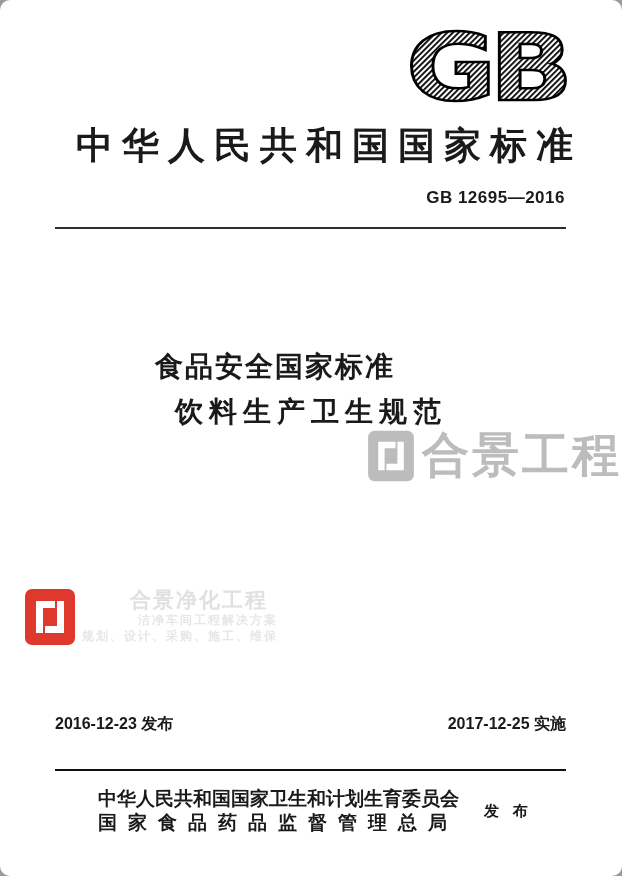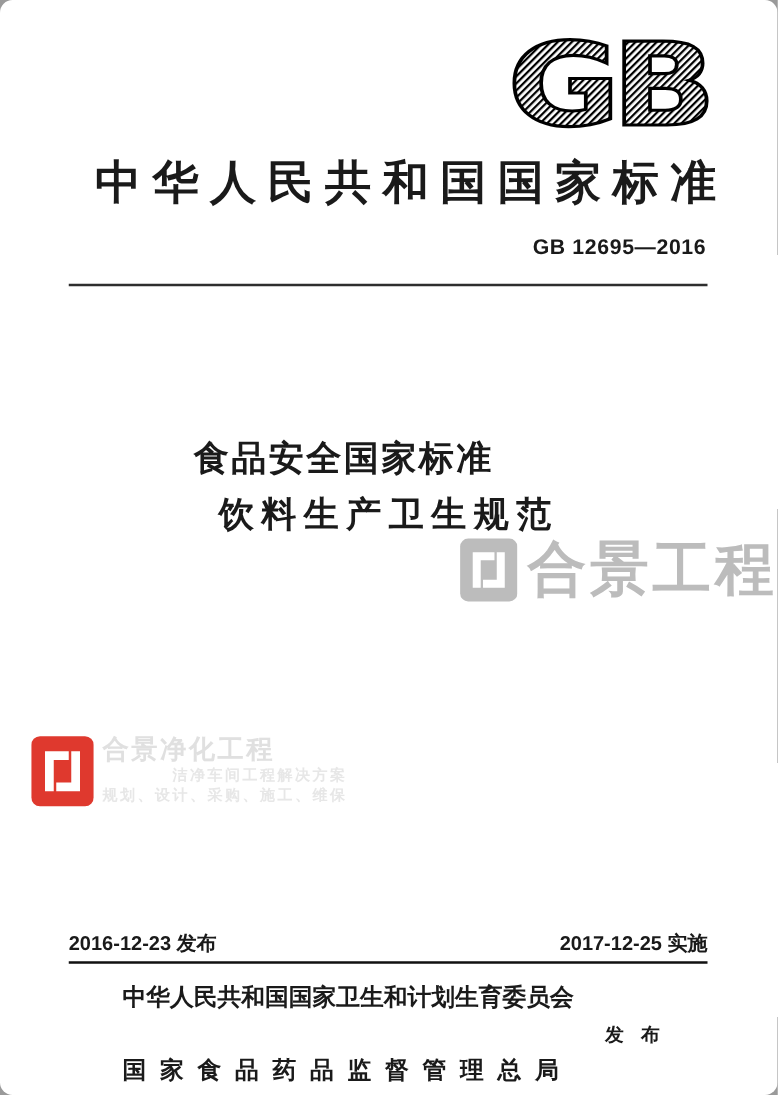--- a/index.html
+++ b/index.html
@@ -44,48 +44,47 @@
   }
   .wm-center-text{
     font-family:"Liberation Sans","DejaVu Sans",sans-serif;
     font-size:47px;font-weight:bold;letter-spacing:3px;color:#bcbcbc;white-space:nowrap;
   }
   
   .wm-left{position:absolute;top:586px;left:25px;display:flex;gap:7px;align-items:flex-start;pointer-events:none;}
   .wm-left-textcol{display:flex;flex-direction:column;padding-top:2px;}
   .wm-left-title{
     font-family:"Liberation Sans","DejaVu Sans",sans-serif;
-    font-size:21px;font-weight:bold;letter-spacing:2px;color:#e0e0e0;white-space:nowrap;line-height:24px;
+    font-size:21px;font-weight:bold;letter-spacing:2px;color:#e0e0e0;white-space:nowrap;line-height:24px;margin-left:48px;
   }
   .wm-left-sub1,.wm-left-sub2{
     font-family:"Liberation Sans","DejaVu Sans",sans-serif;
     font-size:12px;font-weight:bold;letter-spacing:2px;color:#e7e7e7;white-space:nowrap;line-height:16px;text-align:right;
   }
   
   .dates-row{
-    position:absolute;top:745px;left:55px;width:511px;
+    position:absolute;top:714px;left:55px;width:511px;
     display:flex;justify-content:space-between;
     font-family:"Liberation Sans","DejaVu Sans",sans-serif;
     font-size:16px;font-weight:bold;white-space:nowrap;
   }
   .rule-bottom{position:absolute;top:769px;left:55px;width:511px;height:2px;background:#111111;}
   
   .issuers{
     position:absolute;top:787px;left:98px;width:440px;
     display:flex;align-items:center;
   }
   .issuer-lines{display:flex;flex-direction:column;width:372px;}
   .issuer-line-1{
     font-size:19px;font-weight:bold;letter-spacing:0px;white-space:nowrap;line-height:24px;
     font-family:"Liberation Serif","DejaVu Serif",serif;
   }
   .issuer-line-2{
     font-size:19px;font-weight:bold;letter-spacing:11px;white-space:nowrap;line-height:24px;
     font-family:"Liberation Serif","DejaVu Serif",serif;
-    margin-top:34px;
   }
   .publish-label{
     margin-left:14px;font-size:15px;font-weight:bold;letter-spacing:5px;white-space:nowrap;
     font-family:"Liberation Serif","DejaVu Serif",serif;
   }
 </style>
 </head>
 <body>
 
 <div class="page">

